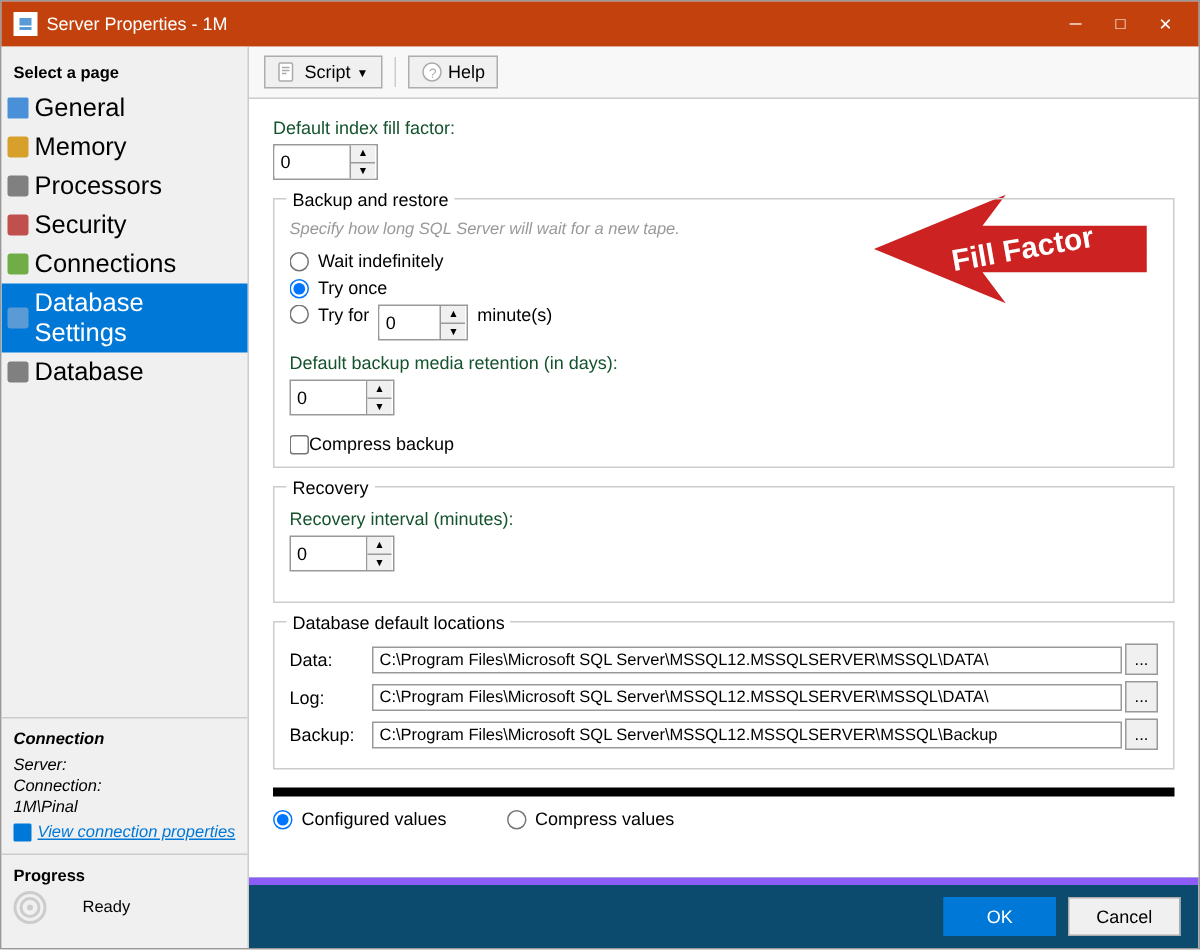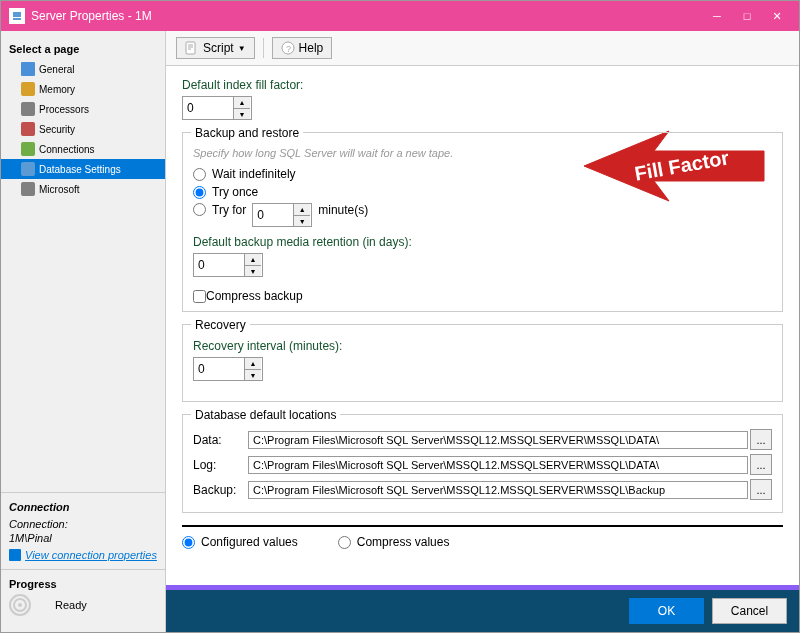--- a/index.html
+++ b/index.html
@@ -9,21 +9,21 @@
       width: 800px;
       height: 633px;
       border: 1px solid #999;
       background: #f0f0f0;
       display: flex;
       flex-direction: column;
       box-shadow: 2px 2px 8px rgba(0,0,0,0.3);
     }
 
     .title-bar {
-      background: #ec4899;
+      background: #c2410c;
       color: white;
       height: 30px;
       display: flex;
       align-items: center;
       padding: 0 8px;
       font-size: 12px;
       font-weight: normal;
       flex-shrink: 0;
     }
 
@@ -73,23 +73,23 @@
     .sidebar-section-title {
       font-weight: bold;
       font-size: 11px;
       padding: 4px 8px 4px 8px;
       color: #000;
     }
 
     .sidebar-item {
       display: flex;
       align-items: center;
-      padding: 3px 8px 3px 20px;
+      padding: 3px 8px 3px 4px;
       cursor: pointer;
-      font-size: 10px;
+      font-size: 17px;
       color: #000;
     }
 
     .sidebar-item.active {
       background: #0078d7;
       color: white;
     }
 
     .sidebar-item-icon {
       width: 16px;
@@ -329,21 +329,21 @@
       font-size: 11px;
       margin-left: 2px;
       display: flex; align-items: center; justify-content: center;
     }
 
     .bottom-radios {
       display: flex;
       align-items: flex-start;
       gap: 40px;
       padding: 8px 0;
-      border-top: 2px solid #000000;
+      border-top: 6px solid #000000;
       margin-top: 8px;
     }
 
     .bottom-radio-row {
       display: flex;
       align-items: center;
       gap: 6px;
       font-size: 12px;
     }
 
@@ -444,25 +444,28 @@
       <div class="sidebar-item">
         <span class="sidebar-item-icon icon-rect icon-connect"></span>
         <span>Connections</span>
       </div>
       <div class="sidebar-item active">
         <span class="sidebar-item-icon icon-rect icon-dbset"></span>
         <span>Database Settings</span>
       </div>
       <div class="sidebar-item">
         <span class="sidebar-item-icon icon-rect icon-adv"></span>
-        <span>Microsoft</span>
+        <span>Database</span>
       </div>
 
       <div class="sidebar-connection">
         <div class="sidebar-connection-title">Connection</div>
+        <div class="sidebar-connection-item">
+          <span>Server:</span>
+        </div>
         <div class="sidebar-connection-item">
           <span>Connection:</span>
         </div>
         <div class="sidebar-connection-item">1M\Pinal</div>
         <div class="sidebar-connection-link">
           <span class="icon-rect icon-link" style="width:12px;height:12px;margin-right:4px;"></span>
           <span>View connection properties</span>
         </div>
       </div>
 

